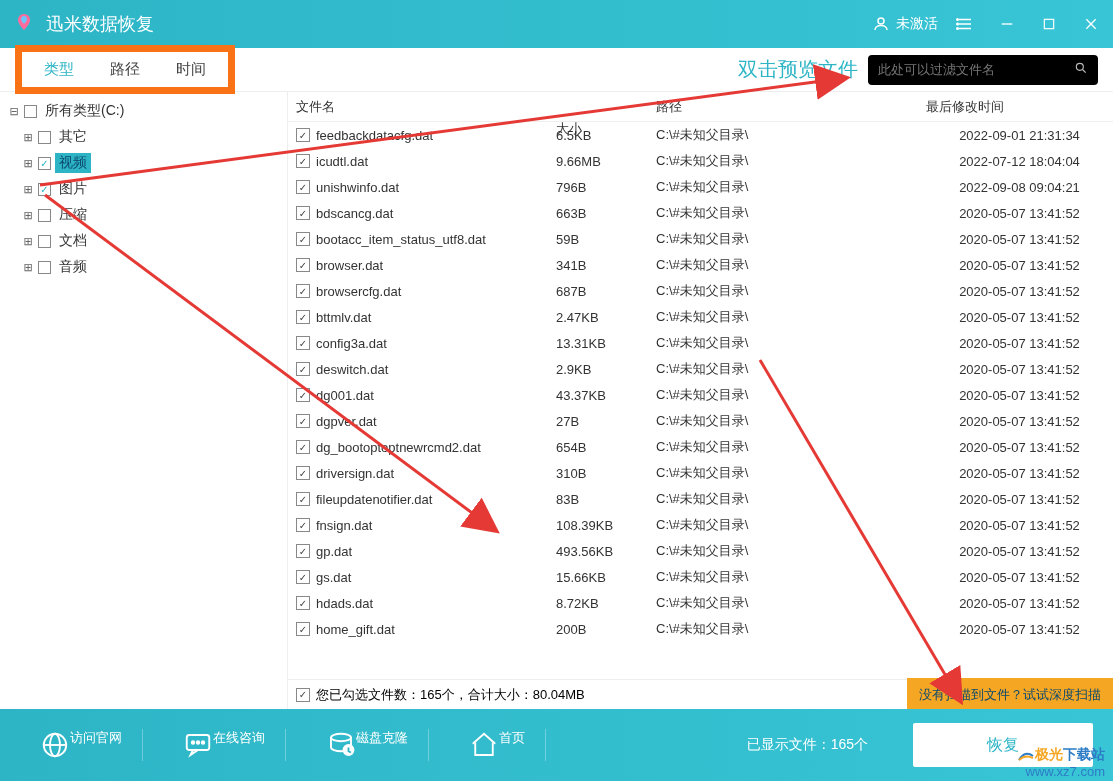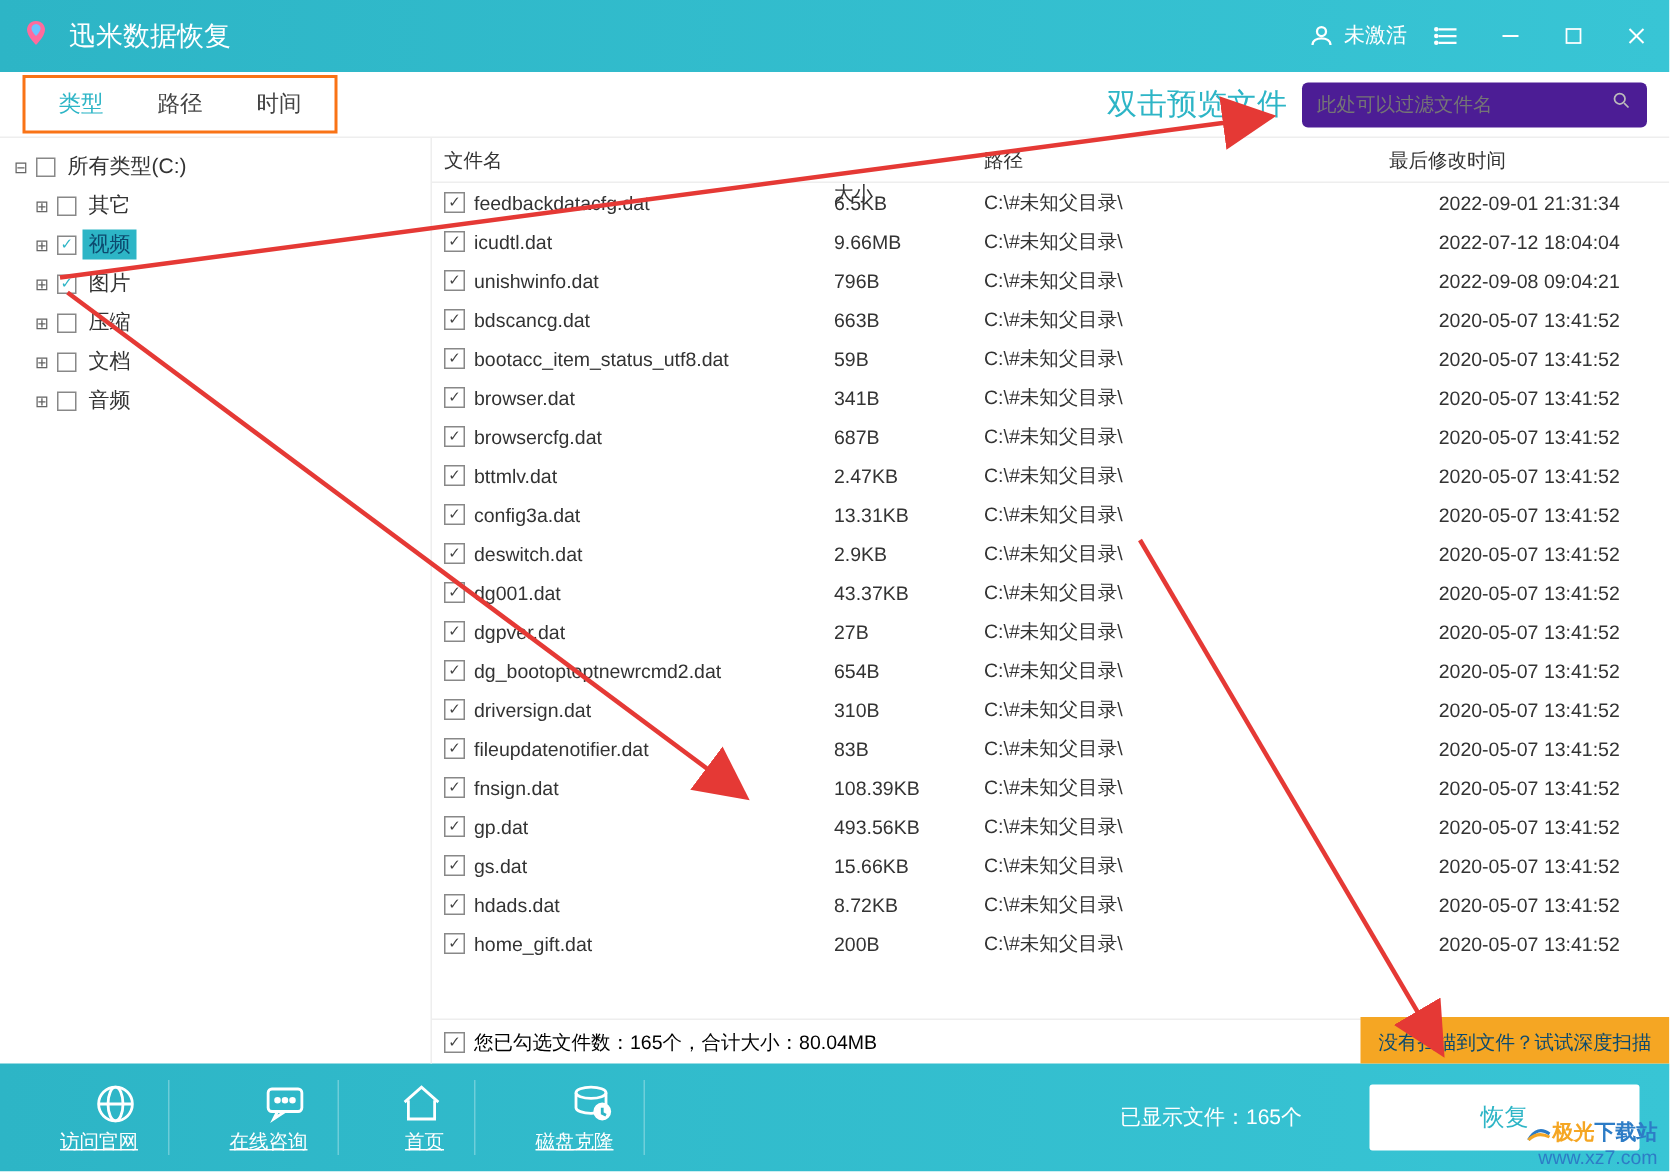--- a/index.html
+++ b/index.html
@@ -7,25 +7,25 @@
 
 .titlebar { height: 48px; background: linear-gradient(90deg, #2db5c6 0%, #38c5d5 100%); display: flex; align-items: center; padding: 0 10px; color: #fff; }
 .logo { width: 28px; height: 28px; display: flex; align-items: center; justify-content: center; margin-right: 8px; }
 .logo svg { width: 24px; height: 24px; }
 .app-title { font-size: 18px; font-weight: 500; flex: 1; }
 .user-area { display: flex; align-items: center; gap: 6px; margin-right: 15px; font-size: 14px; }
 .win-btns { display: flex; align-items: center; gap: 18px; }
 .win-btn { width: 24px; height: 24px; display: flex; align-items: center; justify-content: center; cursor: pointer; }
 
 .tabs-row { height: 44px; display: flex; align-items: center; border-bottom: 1px solid #eee; padding: 0 15px; }
-.tabs-left { display: flex; gap: 0; border: 2px solid #f97316; padding: 2px 4px; }
+.tabs-left { display: flex; gap: 0; border: 7px solid #f97316; padding: 2px 4px; }
 .tab-item { padding: 6px 18px; font-size: 15px; color: #444; cursor: pointer; }
 .tab-item.active { color: #2db5c6; }
 .preview-text { margin-left: auto; margin-right: 10px; color: #2db5c6; font-size: 20px; cursor: pointer; }
-.search-box { width: 230px; height: 30px; background: #4c1d95; border-radius: 4px; display: flex; align-items: center; padding: 0 10px; }
+.search-box { width: 230px; height: 30px; background: #000000; border-radius: 4px; display: flex; align-items: center; padding: 0 10px; }
 .search-box input { flex: 1; border: none; background: transparent; outline: none; font-size: 13px; color: #999; }
 .search-icon { color: #bbb; }
 
 .main { display: flex; height: calc(100% - 48px - 44px - 72px); }
 
 .sidebar { width: 288px; border-right: 1px solid #eee; padding: 6px 0; overflow: auto; }
 .tree-node { display: flex; align-items: center; padding: 3px 8px; font-size: 14px; color: #333; cursor: pointer; }
 .tree-node.lvl1 { padding-left: 22px; }
 .tree-expander { width: 12px; text-align: center; font-size: 11px; color: #666; user-select: none; }
 .tree-check { width: 13px; height: 13px; border: 1px solid #888; margin: 0 4px; display: inline-flex; align-items: center; justify-content: center; font-size: 10px; color: #2db5c6; }
@@ -48,21 +48,21 @@
 .row .fpath { flex: 0 0 270px; white-space: nowrap; overflow: hidden; text-overflow: ellipsis; }
 .row .fdate { flex: 1; text-align: center; }
 
 .summary-row { height: 30px; border-top: 1px solid #eee; display: flex; align-items: center; font-size: 13px; }
 .summary-left { display: flex; align-items: center; padding-left: 8px; flex: 1; }
 .summary-left .cb { width: 14px; height: 14px; border: 1px solid #888; margin-right: 6px; display: inline-flex; align-items: center; justify-content: center; font-size: 10px; color: #444; }
 .summary-left .cb::after { content: "✓"; }
 .deep-scan { background: #f5a623; color: #0c4a6e; padding: 8px 12px; font-size: 13px; cursor: pointer; }
 
 .footer { height: 72px; background: linear-gradient(90deg, #2db5c6 0%, #38c5d5 100%); display: flex; align-items: center; padding: 0 20px; gap: 20px; }
-.footer-item { display: flex; flex-direction: column; align-items: flex-end; color: #fff; font-size: 13px; cursor: pointer; padding: 0 20px; border-right: 1px solid rgba(255,255,255,0.3); text-decoration: underline; }
+.footer-item { display: flex; flex-direction: row; align-items: flex-start; color: #fff; font-size: 13px; cursor: pointer; padding: 0 20px; border-right: 1px solid rgba(255,255,255,0.3); }
 .footer-item:last-of-type { border-right: none; }
 .footer-item .icon { height: 32px; display: flex; align-items: center; justify-content: center; }
 .footer-spacer { flex: 1; }
 .shown-files { color: #fff; font-size: 14px; margin-right: 25px; }
 .recover-btn { width: 180px; height: 44px; background: #fff; color: #2db5c6; font-size: 16px; display: flex; align-items: center; justify-content: center; cursor: pointer; border-radius: 2px; }
 
 .watermark { position: absolute; right: 8px; bottom: 2px; display: flex; flex-direction: column; align-items: flex-end; pointer-events: none; }
 .watermark .brand { font-size: 14px; color: #2d7cc6; font-weight: bold; }
 .watermark .brand .orange { color: #f5a623; }
 .watermark .url { font-size: 13px; color: #2d7cc6; }
@@ -352,36 +352,36 @@
           <circle cx="8" cy="10" r="1" fill="#fff"></circle>
           <circle cx="12" cy="10" r="1" fill="#fff"></circle>
           <circle cx="16" cy="10" r="1" fill="#fff"></circle>
         </svg>
       </span>
     <span>在线咨询</span>
   </div>
   <div class="footer-item">
     <span class="icon">
         <svg width="30" height="30" viewBox="0 0 24 24" fill="none" stroke="#fff" stroke-width="1.5">
-          <path d="M3 11l9-8 9 8"></path>
-          <path d="M5 10v10h14V10"></path>
-        </svg>
-      </span>
-    <span>首页</span>
-  </div>
-  <div class="footer-item">
-    <span class="icon">
-        <svg width="30" height="30" viewBox="0 0 24 24" fill="none" stroke="#fff" stroke-width="1.5">
           <ellipse cx="12" cy="6" rx="8" ry="3"></ellipse>
           <path d="M4 6v8c0 1.6 3.6 3 8 3s8-1.4 8-3V6"></path>
           <circle cx="18" cy="16" r="4" fill="#fff"></circle>
           <path d="M18 14v3l2 1" stroke="#2db5c6"></path>
         </svg>
       </span>
     <span>磁盘克隆</span>
+  </div>
+  <div class="footer-item">
+    <span class="icon">
+        <svg width="30" height="30" viewBox="0 0 24 24" fill="none" stroke="#fff" stroke-width="1.5">
+          <path d="M3 11l9-8 9 8"></path>
+          <path d="M5 10v10h14V10"></path>
+        </svg>
+      </span>
+    <span>首页</span>
   </div>
   <div class="footer-spacer"></div>
   <span class="shown-files">已显示文件：165个</span>
   <div class="recover-btn">恢复</div>
 </div>
 
 <div class="watermark">
   <div class="brand"><svg width="18" height="14" style="vertical-align:middle">
         <path d="M2 12 Q8 2 16 8" fill="none" stroke="#2d7cc6" stroke-width="2"></path>
         <path d="M2 12 Q8 6 16 10" fill="none" stroke="#f5a623" stroke-width="2"></path>

